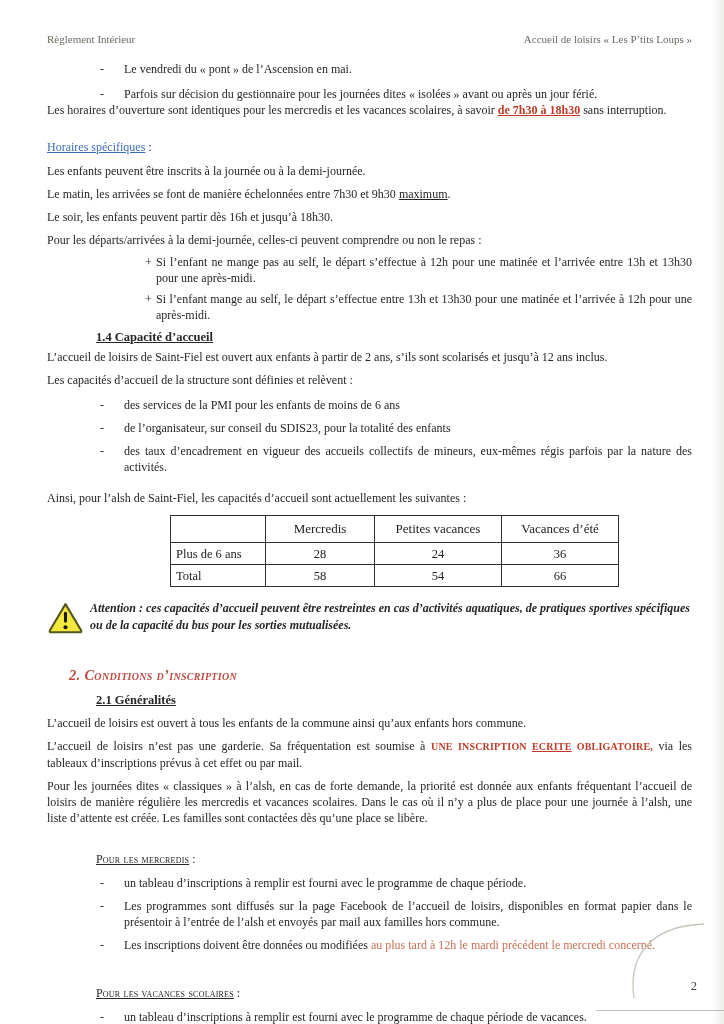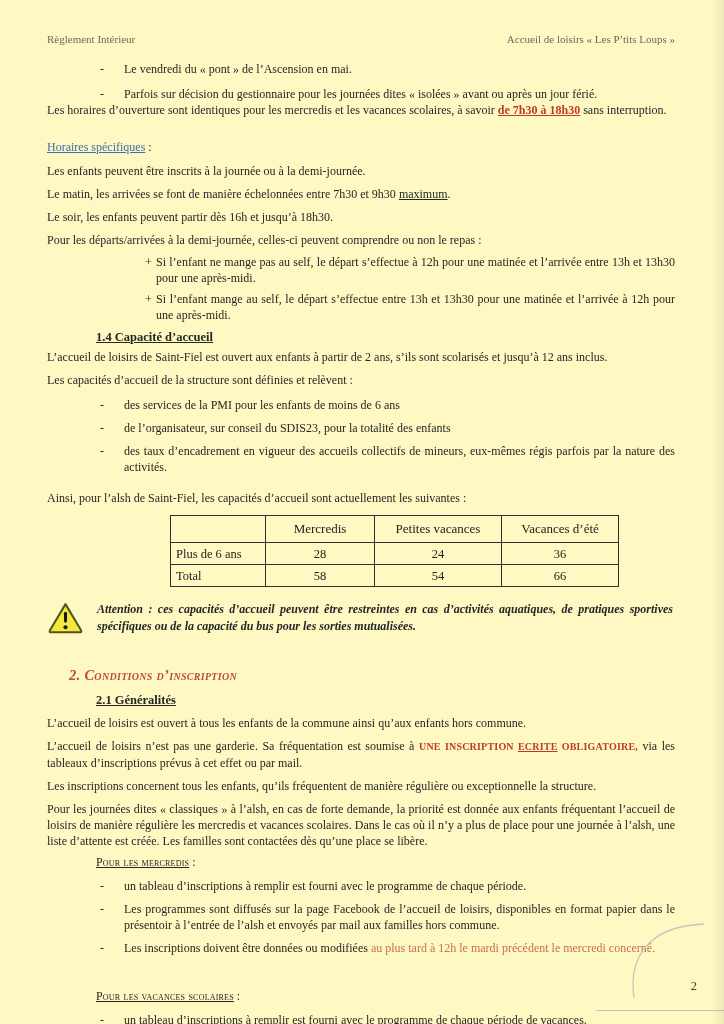--- a/index.html
+++ b/index.html
@@ -1,19 +1,19 @@
 <!DOCTYPE html>
 <html><head>
 <meta charset="utf-8">
 <style>
   html,body{margin:0;padding:0;background:#e8e6e1;}
   .page{
     width:724px;height:1024px;box-sizing:border-box;position:relative;overflow:hidden;
-    background:#fef9c3;
-    padding:33px 49px 0 47px;
+    background:#ffffff;
+    padding:33px 32px 0 47px;
     font-family:"Liberation Serif","DejaVu Serif",serif;
     color:#262626;font-size:12px;line-height:16px;
   }
   .page::after{content:"";position:absolute;top:0;right:0;width:12px;height:100%;
     background:linear-gradient(to right,rgba(110,105,95,0),rgba(110,105,95,0.12));pointer-events:none;}
   .doc-header{display:flex;justify-content:space-between;font-size:11px;line-height:13px;color:#6b695f;}
   p,ul,h2,h3{margin:0;padding:0;}
   .j{text-align:justify;}
   .u{text-decoration:underline;}
   .dash-list{list-style:none;}
@@ -33,29 +33,29 @@
   .sec2{color:#bd4a40;font-weight:bold;font-style:italic;font-variant:small-caps;
         font-size:14.5px;line-height:17px;margin-left:22px;letter-spacing:0.3px;}
   .sc-heading{margin-left:49px;}
   .sc{font-variant:small-caps;text-decoration:underline;letter-spacing:0.2px;}
   table{border-collapse:collapse;margin:9px 0 0 123px;font-size:12.5px;color:#222;}
   th,td{border:1.2px solid #2f2f2f;}
   th{font-weight:normal;font-size:13px;height:26px;padding:0 8px;text-align:center;}
   td{height:21px;text-align:center;padding:0 6px;}
   td.lbl{text-align:left;padding-left:5px;}
   th.c0{width:78px;} th.c1{width:92px;} th.c2{width:110px;} th.c3{width:100px;}
-  .warning{display:flex;gap:13px;margin-top:13px;align-items:center;}
+  .warning{display:flex;gap:6px;margin-top:13px;align-items:flex-start;}
   .warning svg{flex:0 0 37px;margin-top:1px;}
   .warn-text{font-weight:bold;font-style:italic;line-height:17px;text-align:justify;padding-right:2px;}
   .page-number{position:absolute;right:27px;bottom:30px;font-size:12.5px;color:#3f3f3f;}
   .corner-arc{position:absolute;right:16px;bottom:24px;width:82px;height:80px;pointer-events:none;}
   .scan-line{position:absolute;bottom:13px;left:596px;width:128px;height:1px;background:#c6c3bc;}
   
   .mt4{margin-top:4px;}.mt5{margin-top:5px;}.mt6{margin-top:6px;}.mt7{margin-top:7px;}
-  .mt8{margin-top:8px;}.mt9{margin-top:9px;}.mt11{}.mt13{margin-top:5px;}
+  .mt8{margin-top:8px;}.mt9{margin-top:9px;}.mt11{}.mt13{margin-top:25px;}
   .mt15{margin-top:15px;}.mt17{margin-top:32px;}.mt21{margin-top:21px;}
 </style>
 </head>
 <body>
 
 <div class="page">
 
   <header class="doc-header">
     <span>Règlement Intérieur</span>
     <span>Accueil de loisirs  « Les P’tits Loups »</span>
@@ -143,21 +143,20 @@
       <circle cx="22" cy="31" r="2.4" fill="#191919"></circle>
     </svg>
     <p class="warn-text">Attention : ces capacités d’accueil peuvent être restreintes en cas d’activités aquatiques, de pratiques sportives spécifiques ou de la capacité du bus pour les sorties mutualisées.</p>
   </div>
 
   <h2 class="sec2 mt17">2. Conditions d’inscription</h2>
   <h3 class="black-heading mt8">2.1 Généralités</h3>
 
   <p class="mt7">L’accueil de loisirs est ouvert à tous les enfants de la commune ainsi qu’aux enfants hors commune.</p>
   <p class="mt7 j"><span>L’accueil de loisirs n’est pas une garderie. Sa fréquentation est soumise à </span><span class="insc">UNE INSCRIPTION </span><span class="insc u">ECRITE</span><span class="insc"> OBLIGATOIRE,</span><span> via les tableaux d’inscriptions prévus à cet effet ou par mail.</span></p>
-  <p class="mt7">Les inscriptions concernent tous les enfants, qu’ils fréquentent de manière régulière ou exceptionnelle la structure.</p>
   <p class="mt7 j">Pour les journées dites « classiques » à l’alsh, en cas de forte demande, la priorité est donnée aux enfants fréquentant l’accueil de loisirs de manière régulière les mercredis et vacances scolaires. Dans le cas où il n’y a plus de place pour une journée à l’alsh, une liste d’attente est créée. Les familles sont contactées dès qu’une place se libère.</p>
 
   <p class="sc-heading mt13"><span class="sc">Pour les mercredis</span><span> :</span></p>
 
   <ul class="dash-list lvl1 sub-list mt8">
     <li>
       <span class="dash">-</span>
       <span>un tableau d’inscriptions à remplir est fourni avec le programme de chaque période.</span>
     </li>
     <li>

